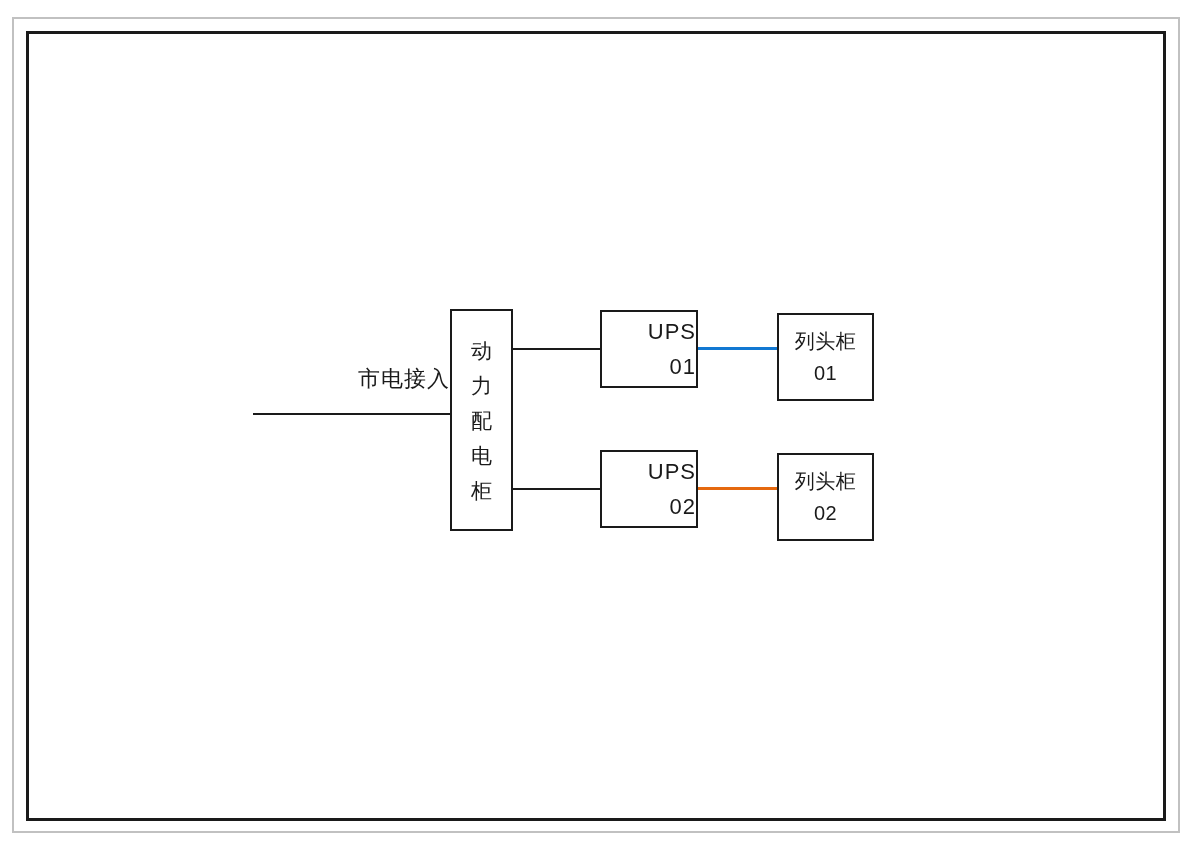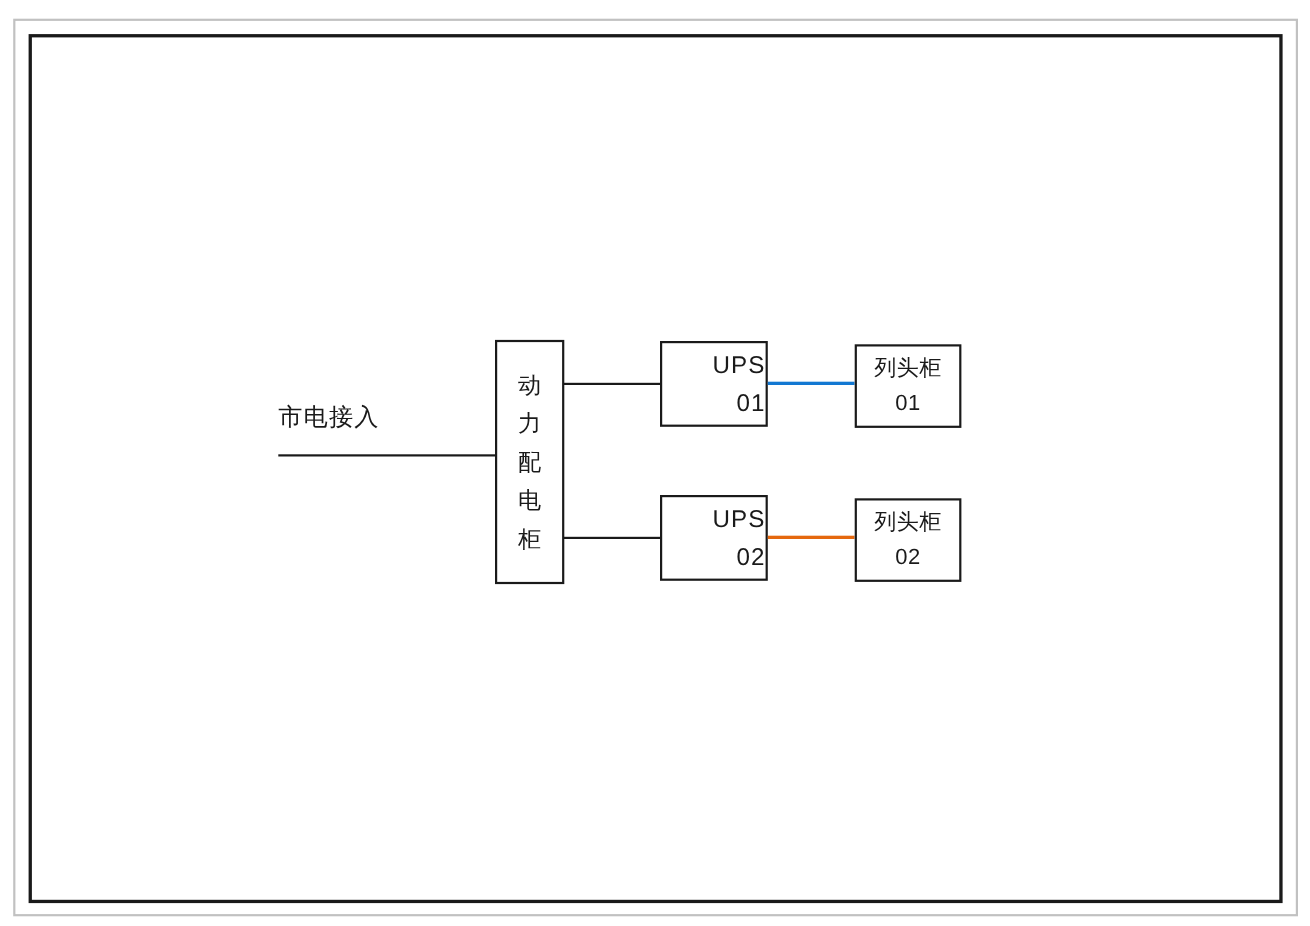--- a/index.html
+++ b/index.html
@@ -27,21 +27,21 @@
   .wire { background: #1a1a1a; height: 2px; }
   .wire-mains        { left: 253px; top: 413px; width: 197px; }
   .wire-dist-ups01   { left: 512px; top: 348px; width: 88px;  }
   .wire-dist-ups02   { left: 512px; top: 488px; width: 88px;  }
   .wire-blue         { left: 698px; top: 347px; width: 79px; height: 3px; background: #1278d2; }
   .wire-orange       { left: 698px; top: 487px; width: 79px; height: 3px; background: #e5680e; }
 
   
   .mains-label {
     left: 253px; top: 364px; width: 197px; height: 30px;
-    font-size: 22px; font-weight: 500; text-align: left; line-height: 30px;
+    font-size: 22px; font-weight: 500; text-align: right; line-height: 30px;
     letter-spacing: 1px;
   }
 
   
   .node {
     border: 2px solid #1a1a1a;
     background: #ffffff;
     display: flex; flex-direction: column;
     align-items: center; justify-content: center;
     text-align: center;
@@ -55,21 +55,21 @@
   }
   .ups-box {
     width: 98px; height: 78px;
     font-size: 22px; line-height: 35px;
     letter-spacing: 1px;
     align-items: flex-end;
   }
   .ups01-box { left: 600px; top: 310px; }
   .ups02-box { left: 600px; top: 450px; }
   .pdu-box {
-    width: 97px; height: 76px;
+    width: 97px; height: 88px;
     font-size: 20px; line-height: 32px;
     letter-spacing: 0.5px;
   }
   .pdu01-box { left: 777px; top: 313px; }
   .pdu02-box { left: 777px; top: 453px; }
 </style>
 </head>
 <body>
 
 <div class="abs outer-frame"></div>

